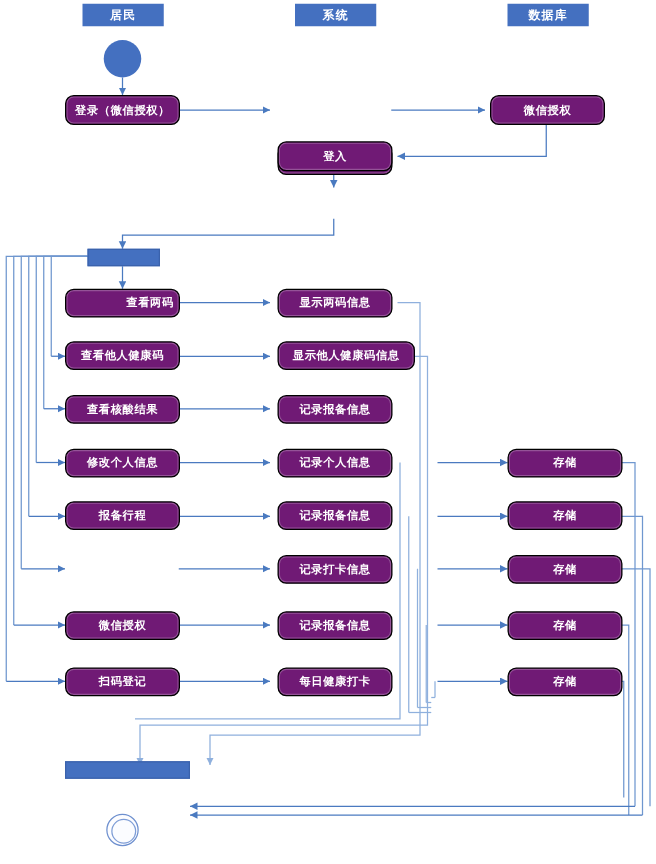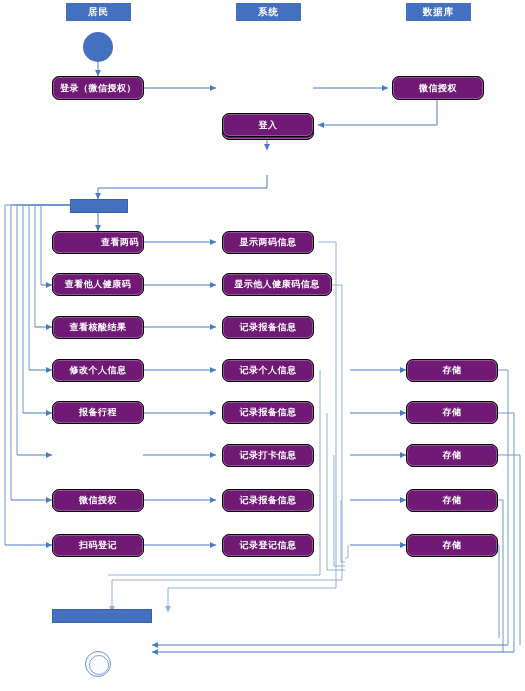--- a/index.html
+++ b/index.html
@@ -189,21 +189,21 @@
   <div class="node" style="left:52px;top:489px;width:92px;height:23px;">微信授权</div>
   <div class="node" style="left:52px;top:534px;width:92px;height:23px;">扫码登记</div>
 
   <div class="node" style="left:222px;top:231px;width:92px;height:23px;">显示两码信息</div>
   <div class="node" style="left:222px;top:273px;width:110px;height:23px;">显示他人健康码信息</div>
   <div class="node" style="left:222px;top:316px;width:92px;height:23px;">记录报备信息</div>
   <div class="node" style="left:222px;top:359px;width:92px;height:23px;">记录个人信息</div>
   <div class="node" style="left:222px;top:401px;width:92px;height:23px;">记录报备信息</div>
   <div class="node" style="left:222px;top:444px;width:92px;height:23px;">记录打卡信息</div>
   <div class="node" style="left:222px;top:489px;width:92px;height:23px;">记录报备信息</div>
-  <div class="node" style="left:222px;top:534px;width:92px;height:23px;">记录登记信息</div>
+  <div class="node" style="left:222px;top:534px;width:92px;height:23px;">每日健康打卡</div>
 
   <div class="node" style="left:406px;top:359px;width:92px;height:23px;">存储</div>
   <div class="node" style="left:406px;top:401px;width:92px;height:23px;">存储</div>
   <div class="node" style="left:406px;top:444px;width:92px;height:23px;">存储</div>
   <div class="node" style="left:406px;top:489px;width:92px;height:23px;">存储</div>
   <div class="node" style="left:406px;top:534px;width:92px;height:23px;">存储</div>
 
   <div class="bar" style="left:52px;top:609px;width:100px;height:14px;"></div>
 
   <div class="endring" style="left:85px;top:651px;"></div>

